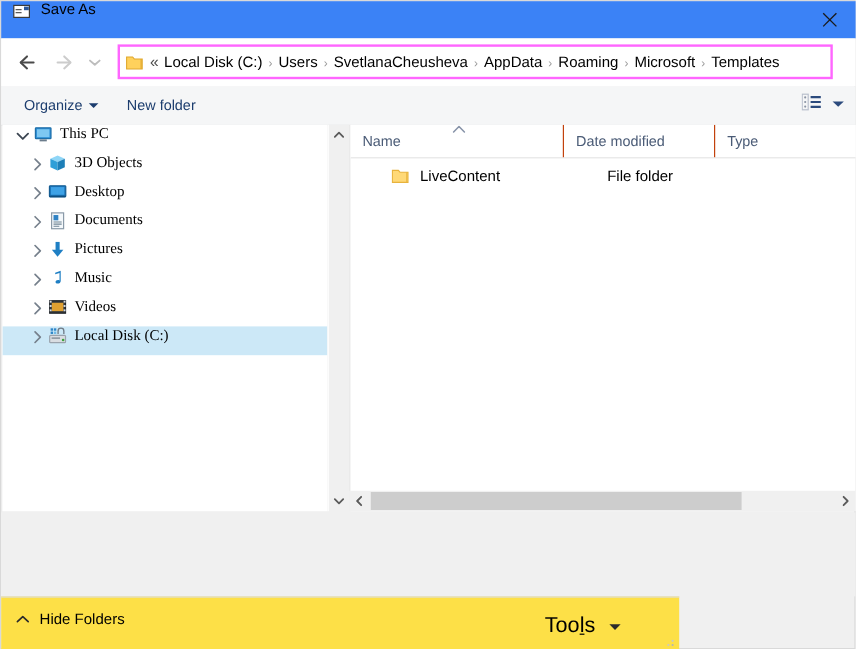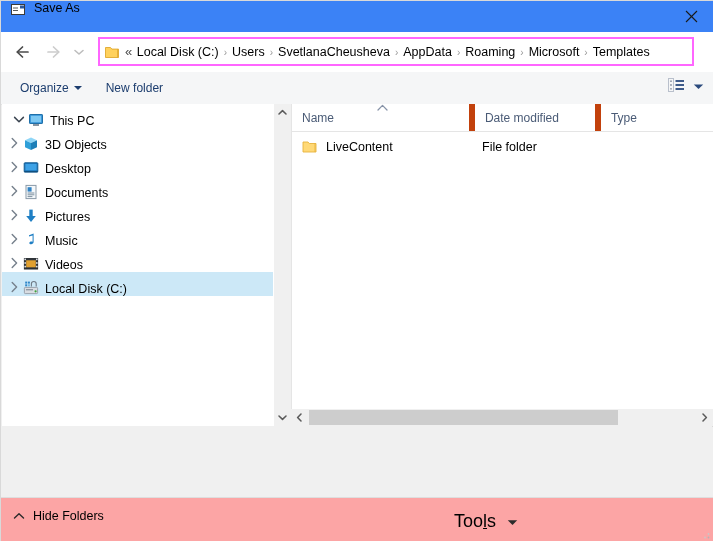--- a/index.html
+++ b/index.html
@@ -105,35 +105,35 @@
   }
 
   
   #tree-pane {
     position: absolute; left: 1px; top: 103px; width: 271px; height: 322px;
     background: #ffffff;
     overflow: hidden;
   }
   #tree-list { position: absolute; left: 0; top: 0; width: 271px; }
   .tree-row {
-    height: 24px; display: flex; align-items: flex-end;
-    cursor: default; padding-left: 8px;
+    height: 24px; display: flex; align-items: flex-start;
+    cursor: default; padding-left: 8px; font-family: Liberation Serif, serif;
   }
   .tree-row.selected { background: #cce8f7; }
   .tw {
     width: 18px; height: 18px; display: flex; align-items: center; justify-content: center;
     flex: none;
   }
   .tree-icon {
     width: 16px; height: 16px; margin-right: 6px; flex: none;
     display: flex; align-items: center; justify-content: center;
   }
   .tree-label { font-size: 12.5px; color: #000000; white-space: nowrap; }
   .depth0 { padding-left: 8px; }
-  .depth1 { padding-left: 3px; }
+  .depth1 { padding-left: 20px; }
 
   
   #tree-vsb {
     position: absolute; left: 272px; top: 103px; width: 17px; height: 322px;
     background: #f0f0f0; border-left: 1px solid #ffffff;
   }
   #tree-vsb .sb-arrow {
     position: absolute; left: 0; width: 17px; height: 17px;
     display: flex; align-items: center; justify-content: center;
     cursor: default;
@@ -155,29 +155,29 @@
   #list-header {
     position: relative; height: 27px; background: #ffffff;
     border-bottom: 1px solid #e5e5e5;
     display: flex; align-items: center;
   }
   .col-head {
     font-size: 12px; color: #4a5b76; height: 27px;
     display: flex; align-items: center; padding-left: 10px;
     box-sizing: border-box; cursor: default; position: relative;
   }
-  .col-head + .col-head { border-left: 6px solid #c2410c; }
+  .col-head + .col-head { border-left: 1px solid #c2410c; }
   #col-name { width: 180px; }
   #col-date { width: 128px; }
   #col-type { width: 121px; }
   #sort-caret {
     position: absolute; left: 84px; top: -3px;
   }
   .file-row {
-    height: 30px; display: flex; cursor: default;
+    height: 30px; display: flex; cursor: default; margin-left: 24px;
   }
   .fc {
     font-size: 12.5px; color: #000000; padding-left: 10px;
     box-sizing: border-box; display: flex; align-items: center;
   }
   #fr-name { width: 180px; }
   #fr-date { width: 128px; }
   #fr-type { width: 113px; }
   #fr-icon { margin-right: 8px; width: 16px; height: 14px; flex: none; }
 
@@ -199,22 +199,22 @@
 
   
   #form-area {
     position: absolute; left: 0; top: 426px; width: 713px; height: 70px;
     background: #f0f0f0;
   }
   .u { text-decoration: underline; }
 
   
   #footer {
-    position: absolute; left: 0; top: 496px; width: 713px; height: 44px;
-    background: #fca5a5;
+    position: absolute; left: 0; top: 496px; width: 565px; height: 44px;
+    background: #fde047;
     border-top: 1px solid #dedede;
   }
   #hide-folders {
     position: absolute; left: 12px; top: 11px;
     display: flex; align-items: center; gap: 8px; cursor: default;
   }
   #hide-folders-label { font-size: 12.5px; color: #000000; }
   #tools-btn {
     position: absolute; left: 450px; top: 9px;
     display: flex; align-items: center; gap: 11px; cursor: default;

